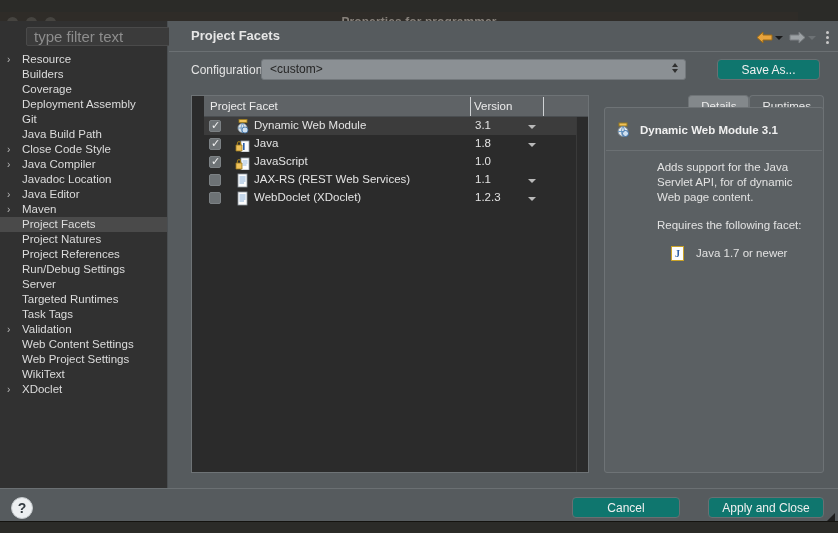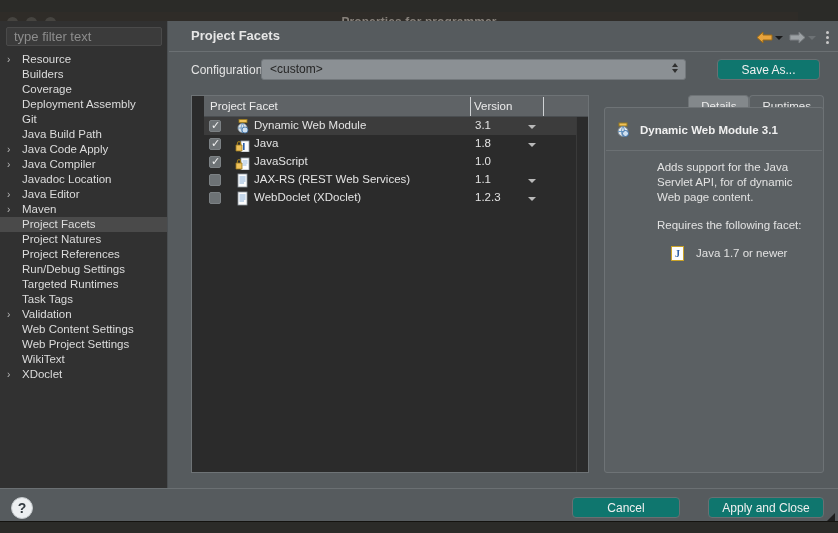--- a/index.html
+++ b/index.html
@@ -38,23 +38,24 @@
   
   .sidebar {
     position: absolute; left: 0; top: 0; width: 168px; height: 467px;
     background: #313131;
     border-right: 1px solid #4a4e51;
   }
   .filter-wrap { padding: 6px 6px 0 6px; }
   .filter-input {
     width: 156px; height: 19px; background: #3b3b3b;
     border: 1px solid #4a4a4a; border-radius: 2px;
-    color: #8d8d8d; font-size: 13px; padding: 0 7px;
+    color: #8d8d8d; font-size: 15px; padding: 0 7px;
     line-height: 17px; outline: none;
     font-family: "Liberation Sans", sans-serif;
+    margin-left: 20px;
   }
   .filter-input::placeholder { color: #8d8d8d; }
   .tree { margin-top: 6px; }
   .tree-item {
     position: relative; height: 15px; line-height: 15px;
     padding-left: 22px; font-size: 11.5px; color: #dcdcdc;
     white-space: nowrap; overflow: hidden;
   }
   .tree-item.selected { background: #4a4a4a; }
   .tree-item .twisty {
@@ -245,29 +246,30 @@
       <div class="filter-wrap">
         <input class="filter-input" type="text" placeholder="type filter text" style="">
       </div>
       <div class="tree" id="sidebar-tree">
           <div class="tree-item"><span class="twisty">›</span><span>Resource</span></div>
           <div class="tree-item"><span>Builders</span></div>
           <div class="tree-item"><span>Coverage</span></div>
           <div class="tree-item"><span>Deployment Assembly</span></div>
           <div class="tree-item"><span>Git</span></div>
           <div class="tree-item"><span>Java Build Path</span></div>
-          <div class="tree-item"><span class="twisty">›</span><span>Java Code Apply</span></div>
+          <div class="tree-item"><span class="twisty">›</span><span>Close Code Style</span></div>
           <div class="tree-item"><span class="twisty">›</span><span>Java Compiler</span></div>
           <div class="tree-item"><span>Javadoc Location</span></div>
           <div class="tree-item"><span class="twisty">›</span><span>Java Editor</span></div>
           <div class="tree-item"><span class="twisty">›</span><span>Maven</span></div>
           <div class="tree-item selected"><span>Project Facets</span></div>
           <div class="tree-item"><span>Project Natures</span></div>
           <div class="tree-item"><span>Project References</span></div>
           <div class="tree-item"><span>Run/Debug Settings</span></div>
+          <div class="tree-item"><span>Server</span></div>
           <div class="tree-item"><span>Targeted Runtimes</span></div>
           <div class="tree-item"><span>Task Tags</span></div>
           <div class="tree-item"><span class="twisty">›</span><span>Validation</span></div>
           <div class="tree-item"><span>Web Content Settings</span></div>
           <div class="tree-item"><span>Web Project Settings</span></div>
           <div class="tree-item"><span>WikiText</span></div>
           <div class="tree-item"><span class="twisty">›</span><span>XDoclet</span></div>
         </div>
     </div>
 

